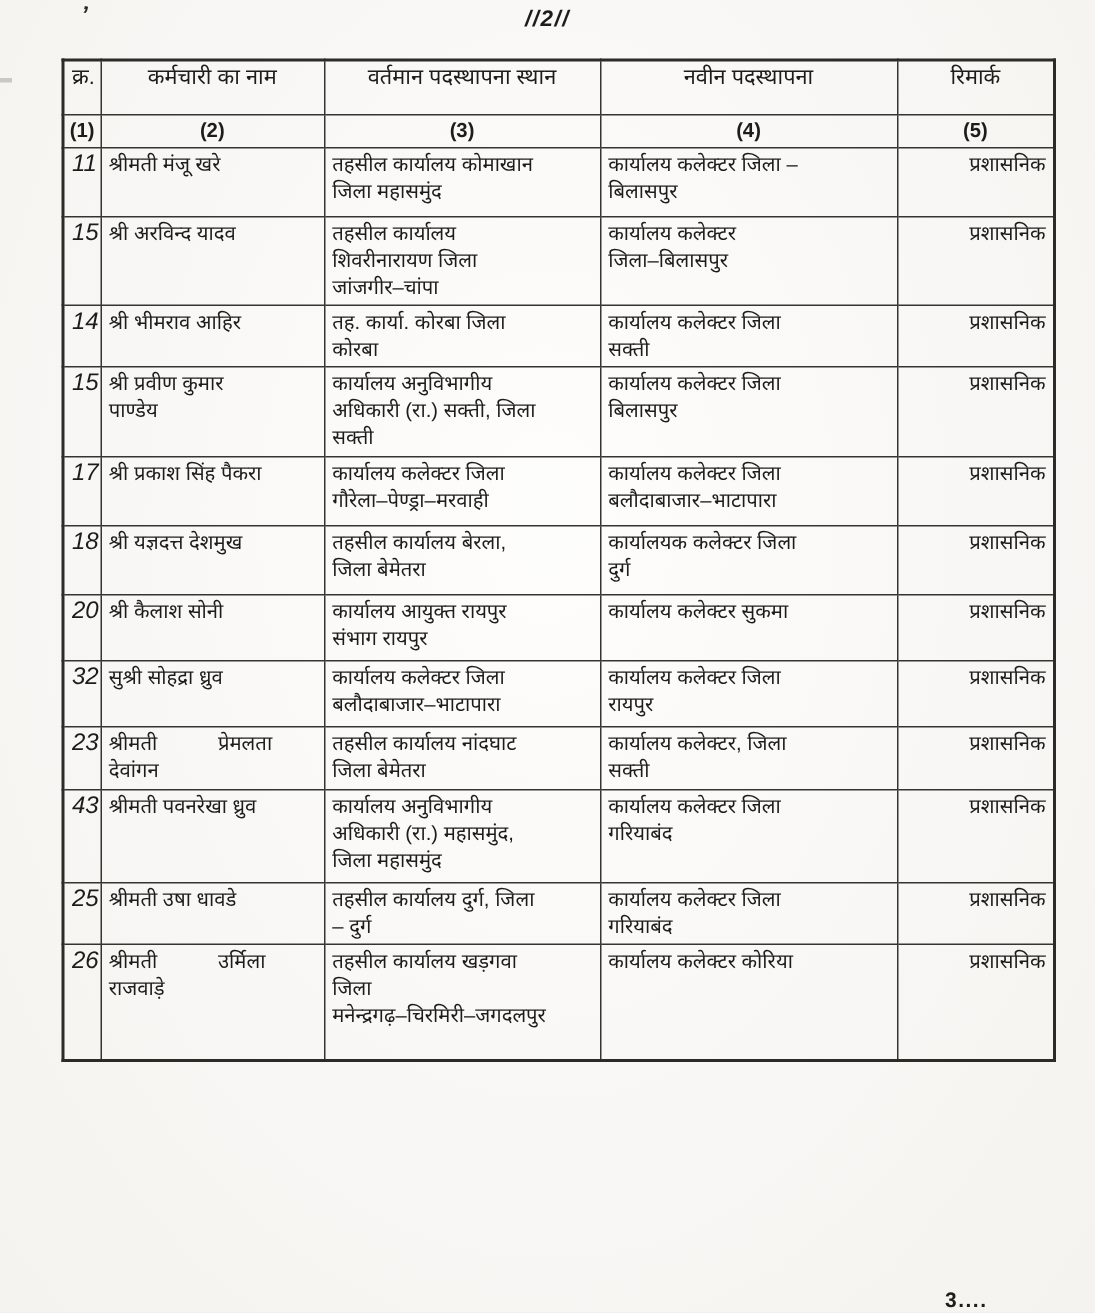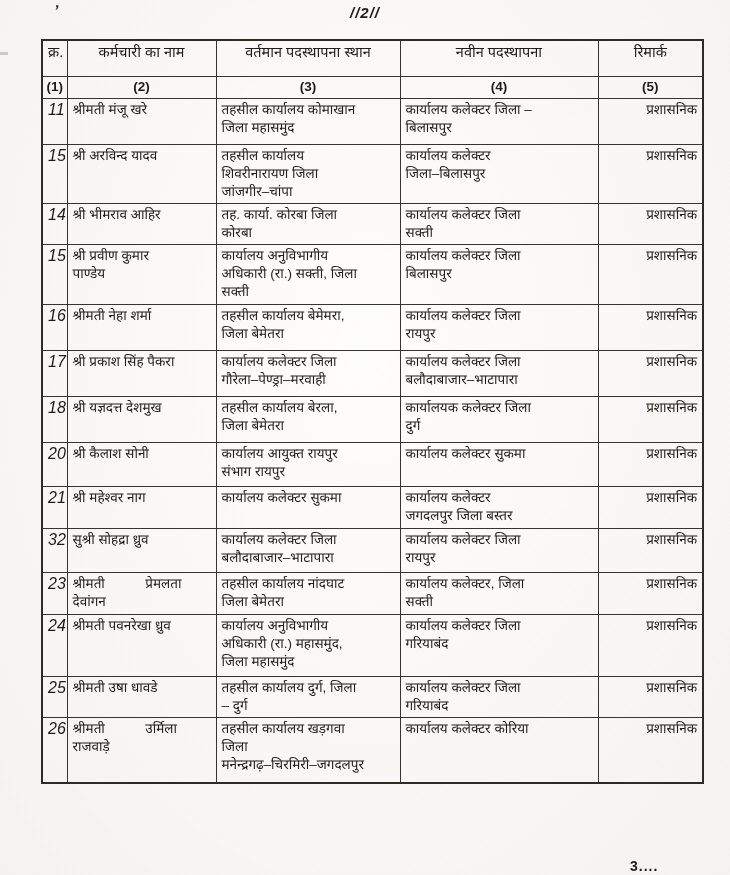--- a/index.html
+++ b/index.html
@@ -158,29 +158,20 @@
         <td class="c-name">श्री प्रवीण कुमार
 पाण्डेय</td>
         <td class="c-cur">कार्यालय अनुविभागीय
 अधिकारी (रा.) सक्ती, जिला
 सक्ती</td>
         <td class="c-new">कार्यालय कलेक्टर जिला
 बिलासपुर</td>
         <td class="c-rem">प्रशासनिक</td>
       </tr>
       <tr style="height:46px">
-        <td class="c-sr">16</td>
-        <td class="c-name">श्रीमती नेहा शर्मा</td>
-        <td class="c-cur">तहसील कार्यालय बेमेमरा,
-जिला बेमेतरा</td>
-        <td class="c-new">कार्यालय कलेक्टर जिला
-रायपुर</td>
-        <td class="c-rem">प्रशासनिक</td>
-      </tr>
-      <tr style="height:46px">
         <td class="c-sr">17</td>
         <td class="c-name">श्री प्रकाश सिंह पैकरा</td>
         <td class="c-cur">कार्यालय कलेक्टर जिला
 गौरेला–पेण्ड्रा–मरवाही</td>
         <td class="c-new">कार्यालय कलेक्टर जिला
 बलौदाबाजार–भाटापारा</td>
         <td class="c-rem">प्रशासनिक</td>
       </tr>
       <tr style="height:46px">
         <td class="c-sr">18</td>
@@ -190,28 +181,20 @@
         <td class="c-new">कार्यालयक कलेक्टर जिला
 दुर्ग</td>
         <td class="c-rem">प्रशासनिक</td>
       </tr>
       <tr style="height:44px">
         <td class="c-sr">20</td>
         <td class="c-name">श्री कैलाश सोनी</td>
         <td class="c-cur">कार्यालय आयुक्त रायपुर
 संभाग रायपुर</td>
         <td class="c-new">कार्यालय कलेक्टर सुकमा</td>
-        <td class="c-rem">प्रशासनिक</td>
-      </tr>
-      <tr style="height:42px">
-        <td class="c-sr">21</td>
-        <td class="c-name">श्री महेश्वर नाग</td>
-        <td class="c-cur">कार्यालय कलेक्टर सुकमा</td>
-        <td class="c-new">कार्यालय कलेक्टर
-जगदलपुर जिला बस्तर</td>
         <td class="c-rem">प्रशासनिक</td>
       </tr>
       <tr style="height:44px">
         <td class="c-sr">32</td>
         <td class="c-name">सुश्री सोहद्रा ध्रुव</td>
         <td class="c-cur">कार्यालय कलेक्टर जिला
 बलौदाबाजार–भाटापारा</td>
         <td class="c-new">कार्यालय कलेक्टर जिला
 रायपुर</td>
         <td class="c-rem">प्रशासनिक</td>
@@ -220,39 +203,39 @@
         <td class="c-sr">23</td>
         <td class="c-name">श्रीमती   प्रेमलता
 देवांगन</td>
         <td class="c-cur">तहसील कार्यालय नांदघाट
 जिला बेमेतरा</td>
         <td class="c-new">कार्यालय कलेक्टर, जिला
 सक्ती</td>
         <td class="c-rem">प्रशासनिक</td>
       </tr>
       <tr style="height:62px">
-        <td class="c-sr">24</td>
+        <td class="c-sr">43</td>
         <td class="c-name">श्रीमती पवनरेखा ध्रुव</td>
         <td class="c-cur">कार्यालय अनुविभागीय
 अधिकारी (रा.) महासमुंद,
 जिला महासमुंद</td>
         <td class="c-new">कार्यालय कलेक्टर जिला
 गरियाबंद</td>
         <td class="c-rem">प्रशासनिक</td>
       </tr>
       <tr style="height:40px">
         <td class="c-sr">25</td>
         <td class="c-name">श्रीमती उषा धावडे</td>
         <td class="c-cur">तहसील कार्यालय दुर्ग, जिला
 – दुर्ग</td>
         <td class="c-new">कार्यालय कलेक्टर जिला
 गरियाबंद</td>
         <td class="c-rem">प्रशासनिक</td>
       </tr>
-      <tr style="height:66px">
+      <tr style="height:78px">
         <td class="c-sr">26</td>
         <td class="c-name">श्रीमती   उर्मिला
 राजवाड़े</td>
         <td class="c-cur">तहसील कार्यालय खड़गवा
 जिला
 मनेन्द्रगढ़–चिरमिरी–जगदलपुर</td>
         <td class="c-new">कार्यालय कलेक्टर कोरिया</td>
         <td class="c-rem">प्रशासनिक</td>
       </tr>
     </tbody>

